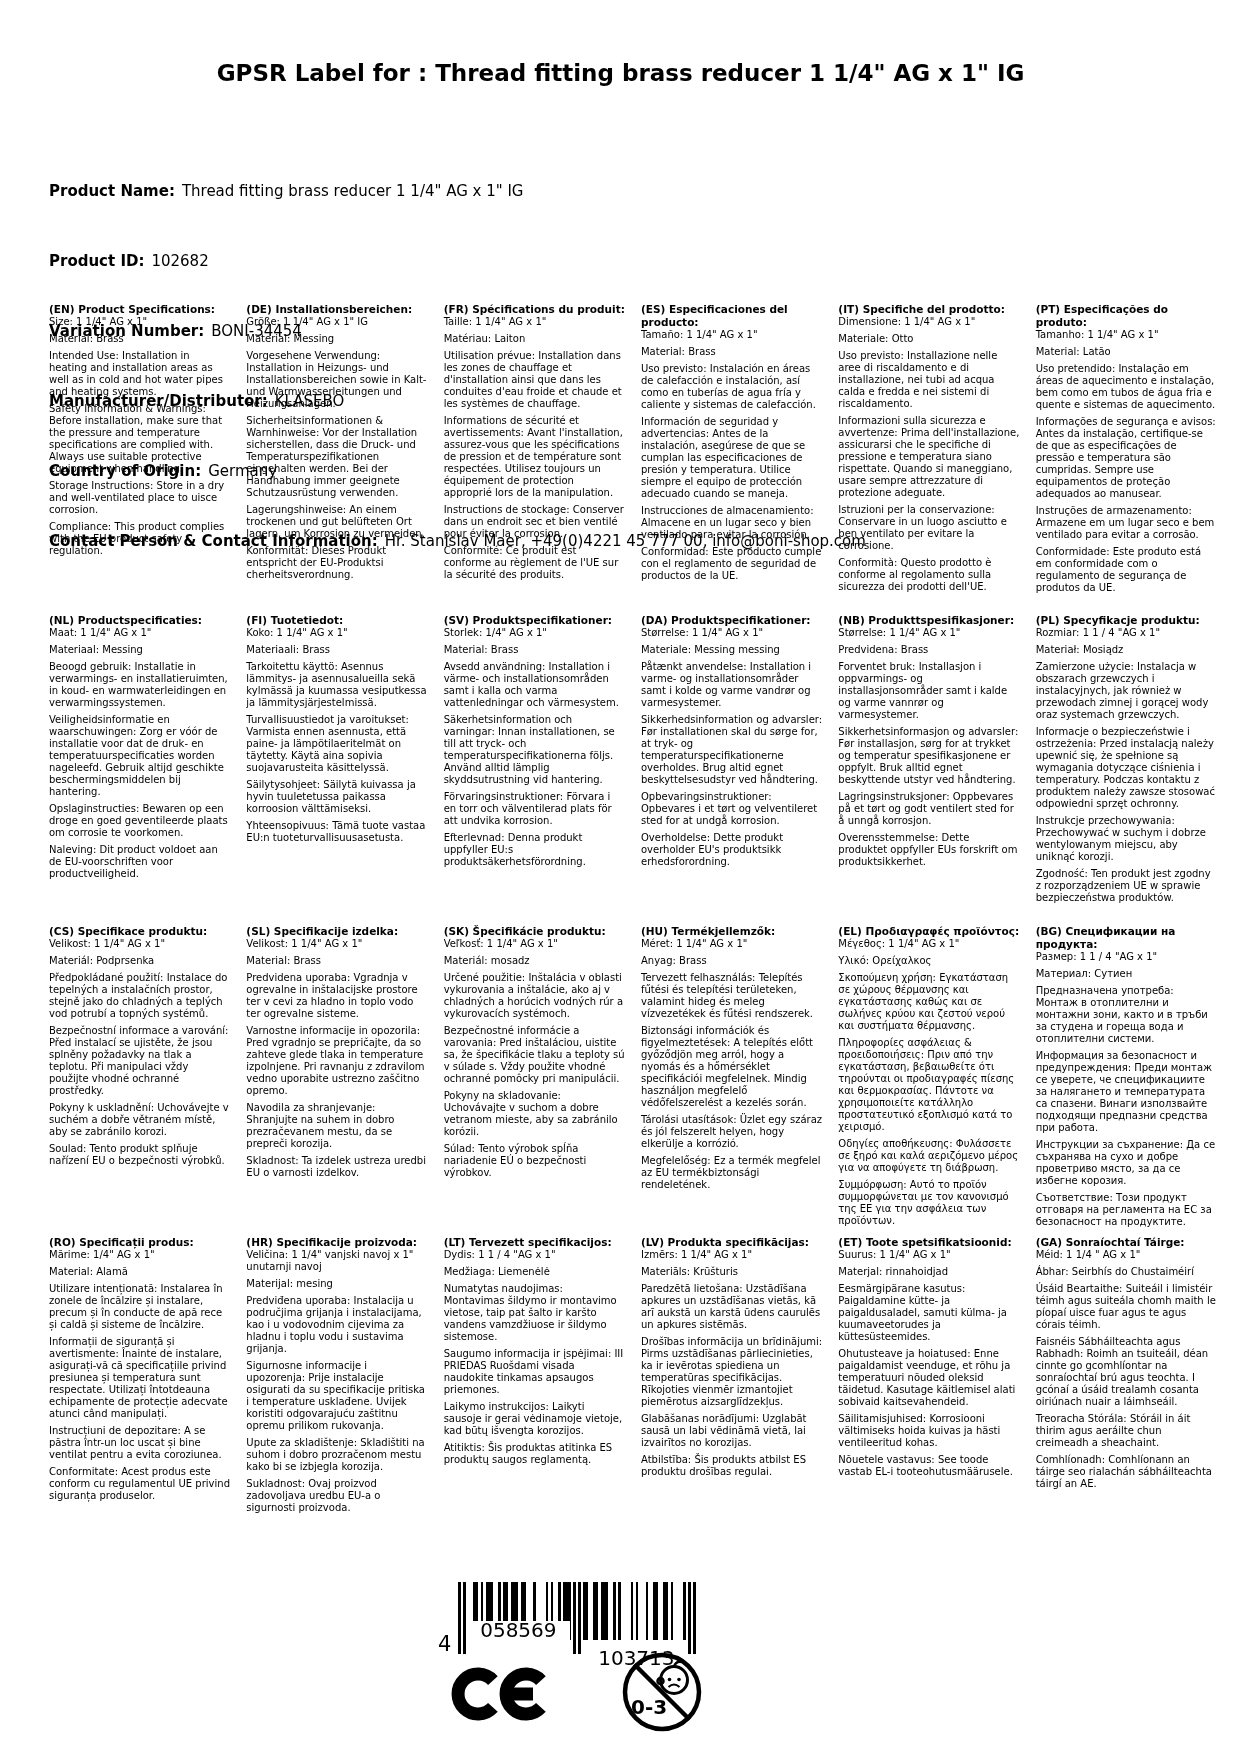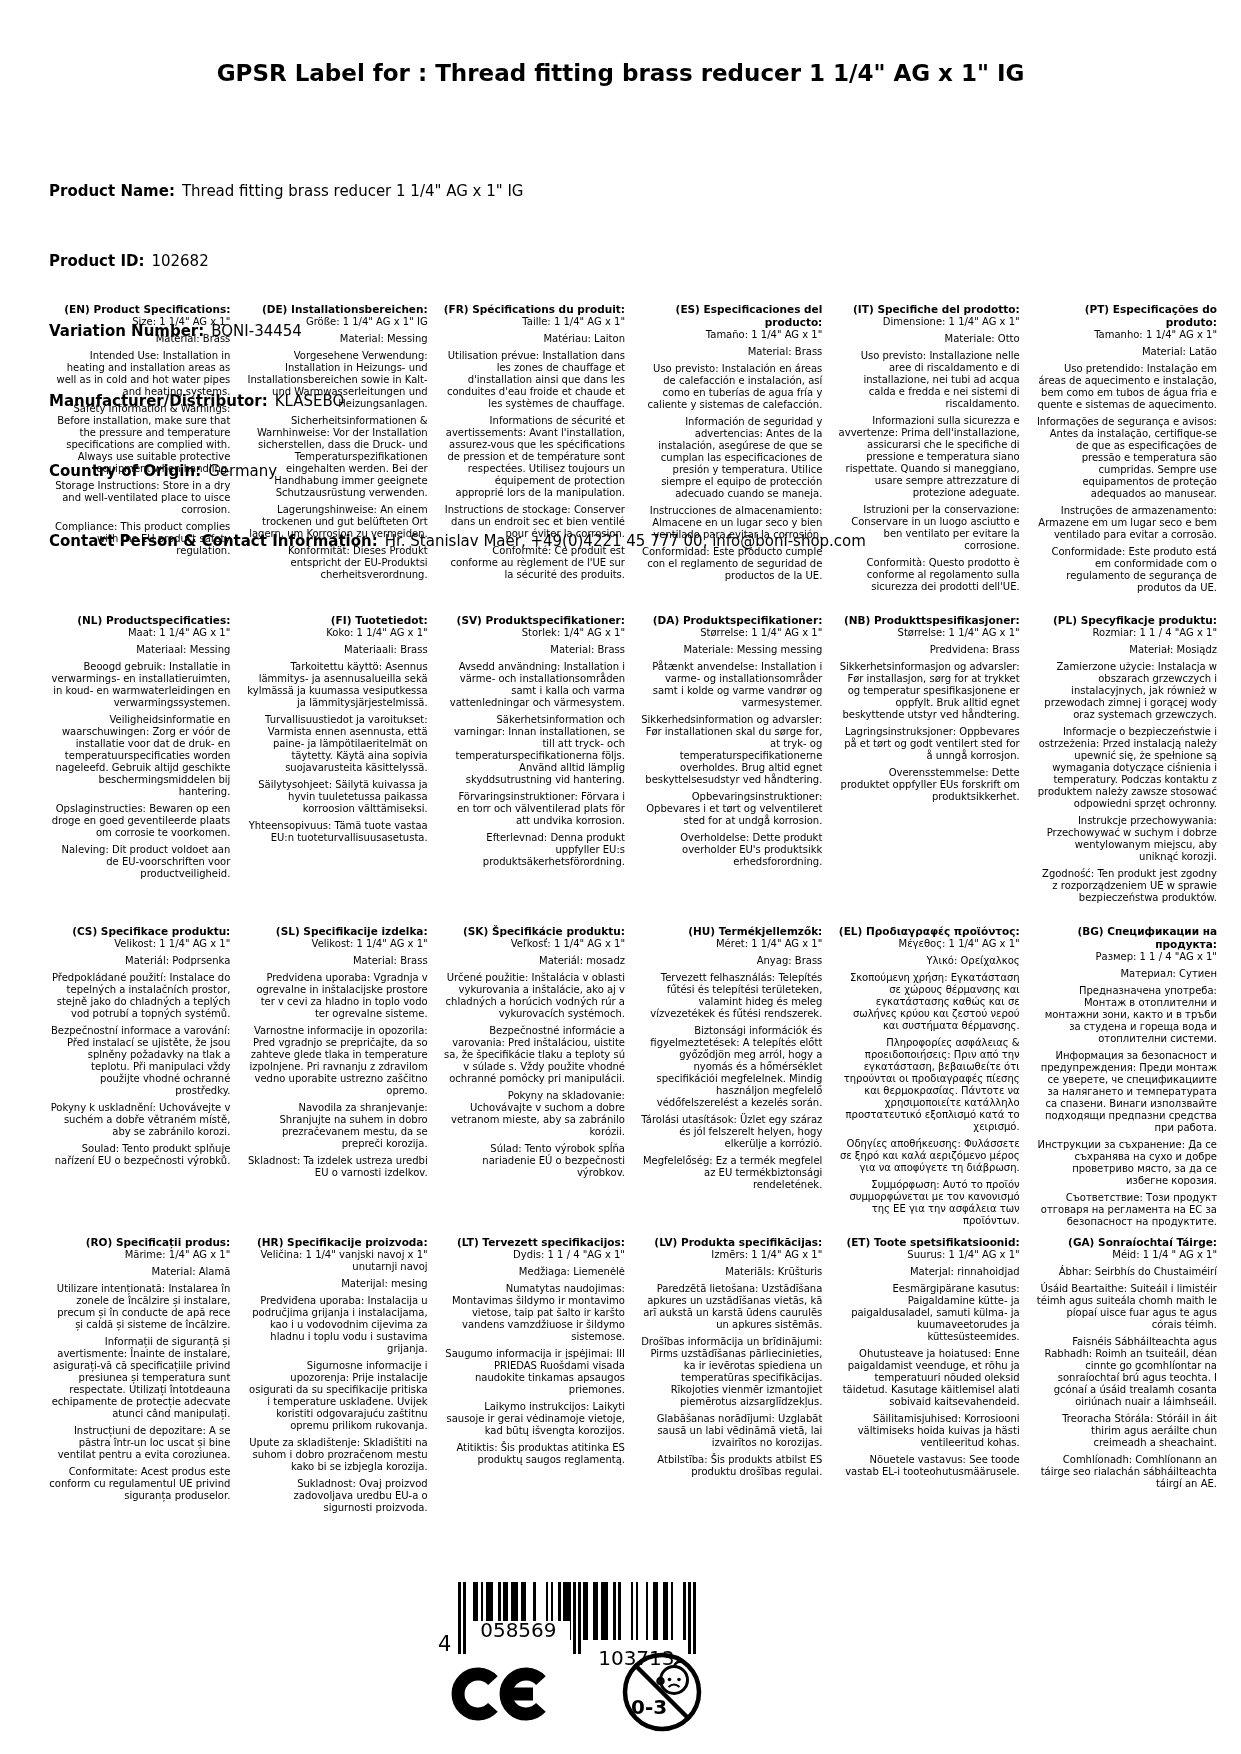--- a/index.html
+++ b/index.html
@@ -5,21 +5,21 @@
   html,body{margin:0;padding:0;background:#fff;}
   .page{position:relative;width:1241px;height:1754px;background:#fff;color:#000;
         font-family:"DejaVu Sans","Liberation Sans",sans-serif;overflow:hidden;}
   .title{position:absolute;top:52px;left:0;width:100%;text-align:center;
          font-size:23px;font-weight:bold;margin-top:8px;}
   .product-info{position:absolute;top:132px;left:49px;font-size:15px;}
   .pi-row{line-height:22px;margin-top:48px;}
   .pi-label{font-weight:bold;margin-right:7px;}
   .spec-grid{position:absolute;top:303px;left:49px;width:1168px;display:grid;
              grid-template-columns:repeat(6,1fr);column-gap:16px;grid-auto-rows:311px;}
-  .spec-block{font-size:10px;line-height:12px;text-align:right;}
+  .spec-block{font-size:10px;line-height:12px;}
   .spec-header{font-weight:bold;font-size:10.5px;line-height:13px;}
   .spec-para{margin:0 0 5px 0;}
   .barcode{position:absolute;left:438px;top:1582px;display:flex;align-items:flex-end;}
   .bc-first{font-size:21px;margin-right:7px;line-height:20px;}
   .bc-bars{position:relative;height:72px;display:flex;align-items:flex-start;}
   .bc-bar{width:2.5px;height:58px;background:transparent;}
   .bc-bar.black{background:#000;}
   .bc-bar.guard.black{height:72px;}
   .bc-digits{position:absolute;top:39px;height:19px;text-align:center;
              font-size:20px;line-height:19px;background:#fff;}
@@ -159,20 +159,21 @@
         <div class="spec-para">Påtænkt anvendelse: Installation i varme- og installationsområder samt i kolde og varme vandrør og varmesystemer.</div>
         <div class="spec-para">Sikkerhedsinformation og advarsler: Før installationen skal du sørge for, at tryk- og temperaturspecifikationerne overholdes. Brug altid egnet beskyttelsesudstyr ved håndtering.</div>
         <div class="spec-para">Opbevaringsinstruktioner: Opbevares i et tørt og velventileret sted for at undgå korrosion.</div>
         <div class="spec-para">Overholdelse: Dette produkt overholder EU's produktsikk erhedsforordning.</div>
       </div>
 
   <div class="spec-block">
     <div class="spec-header">(NB) Produkttspesifikasjoner:</div>
   <div class="spec-para">Størrelse: 1 1/4" AG x 1"</div>
         <div class="spec-para">Predvidena: Brass</div>
+        <div class="spec-para">Forventet bruk: Installasjon i oppvarmings- og installasjonsområder samt i kalde og varme vannrør og varmesystemer.</div>
         <div class="spec-para">Sikkerhetsinformasjon og advarsler: Før installasjon, sørg for at trykket og temperatur spesifikasjonene er oppfylt. Bruk alltid egnet beskyttende utstyr ved håndtering.</div>
         <div class="spec-para">Lagringsinstruksjoner: Oppbevares på et tørt og godt ventilert sted for å unngå korrosjon.</div>
         <div class="spec-para">Overensstemmelse: Dette produktet oppfyller EUs forskrift om produktsikkerhet.</div>
       </div>
 
   <div class="spec-block">
     <div class="spec-header">(PL) Specyfikacje produktu:</div>
   <div class="spec-para">Rozmiar: 1 1 / 4 "AG x 1"</div>
         <div class="spec-para">Materiał: Mosiądz</div>
         <div class="spec-para">Zamierzone użycie: Instalacja w obszarach grzewczych i instalacyjnych, jak również w przewodach zimnej i gorącej wody oraz systemach grzewczych.</div>

